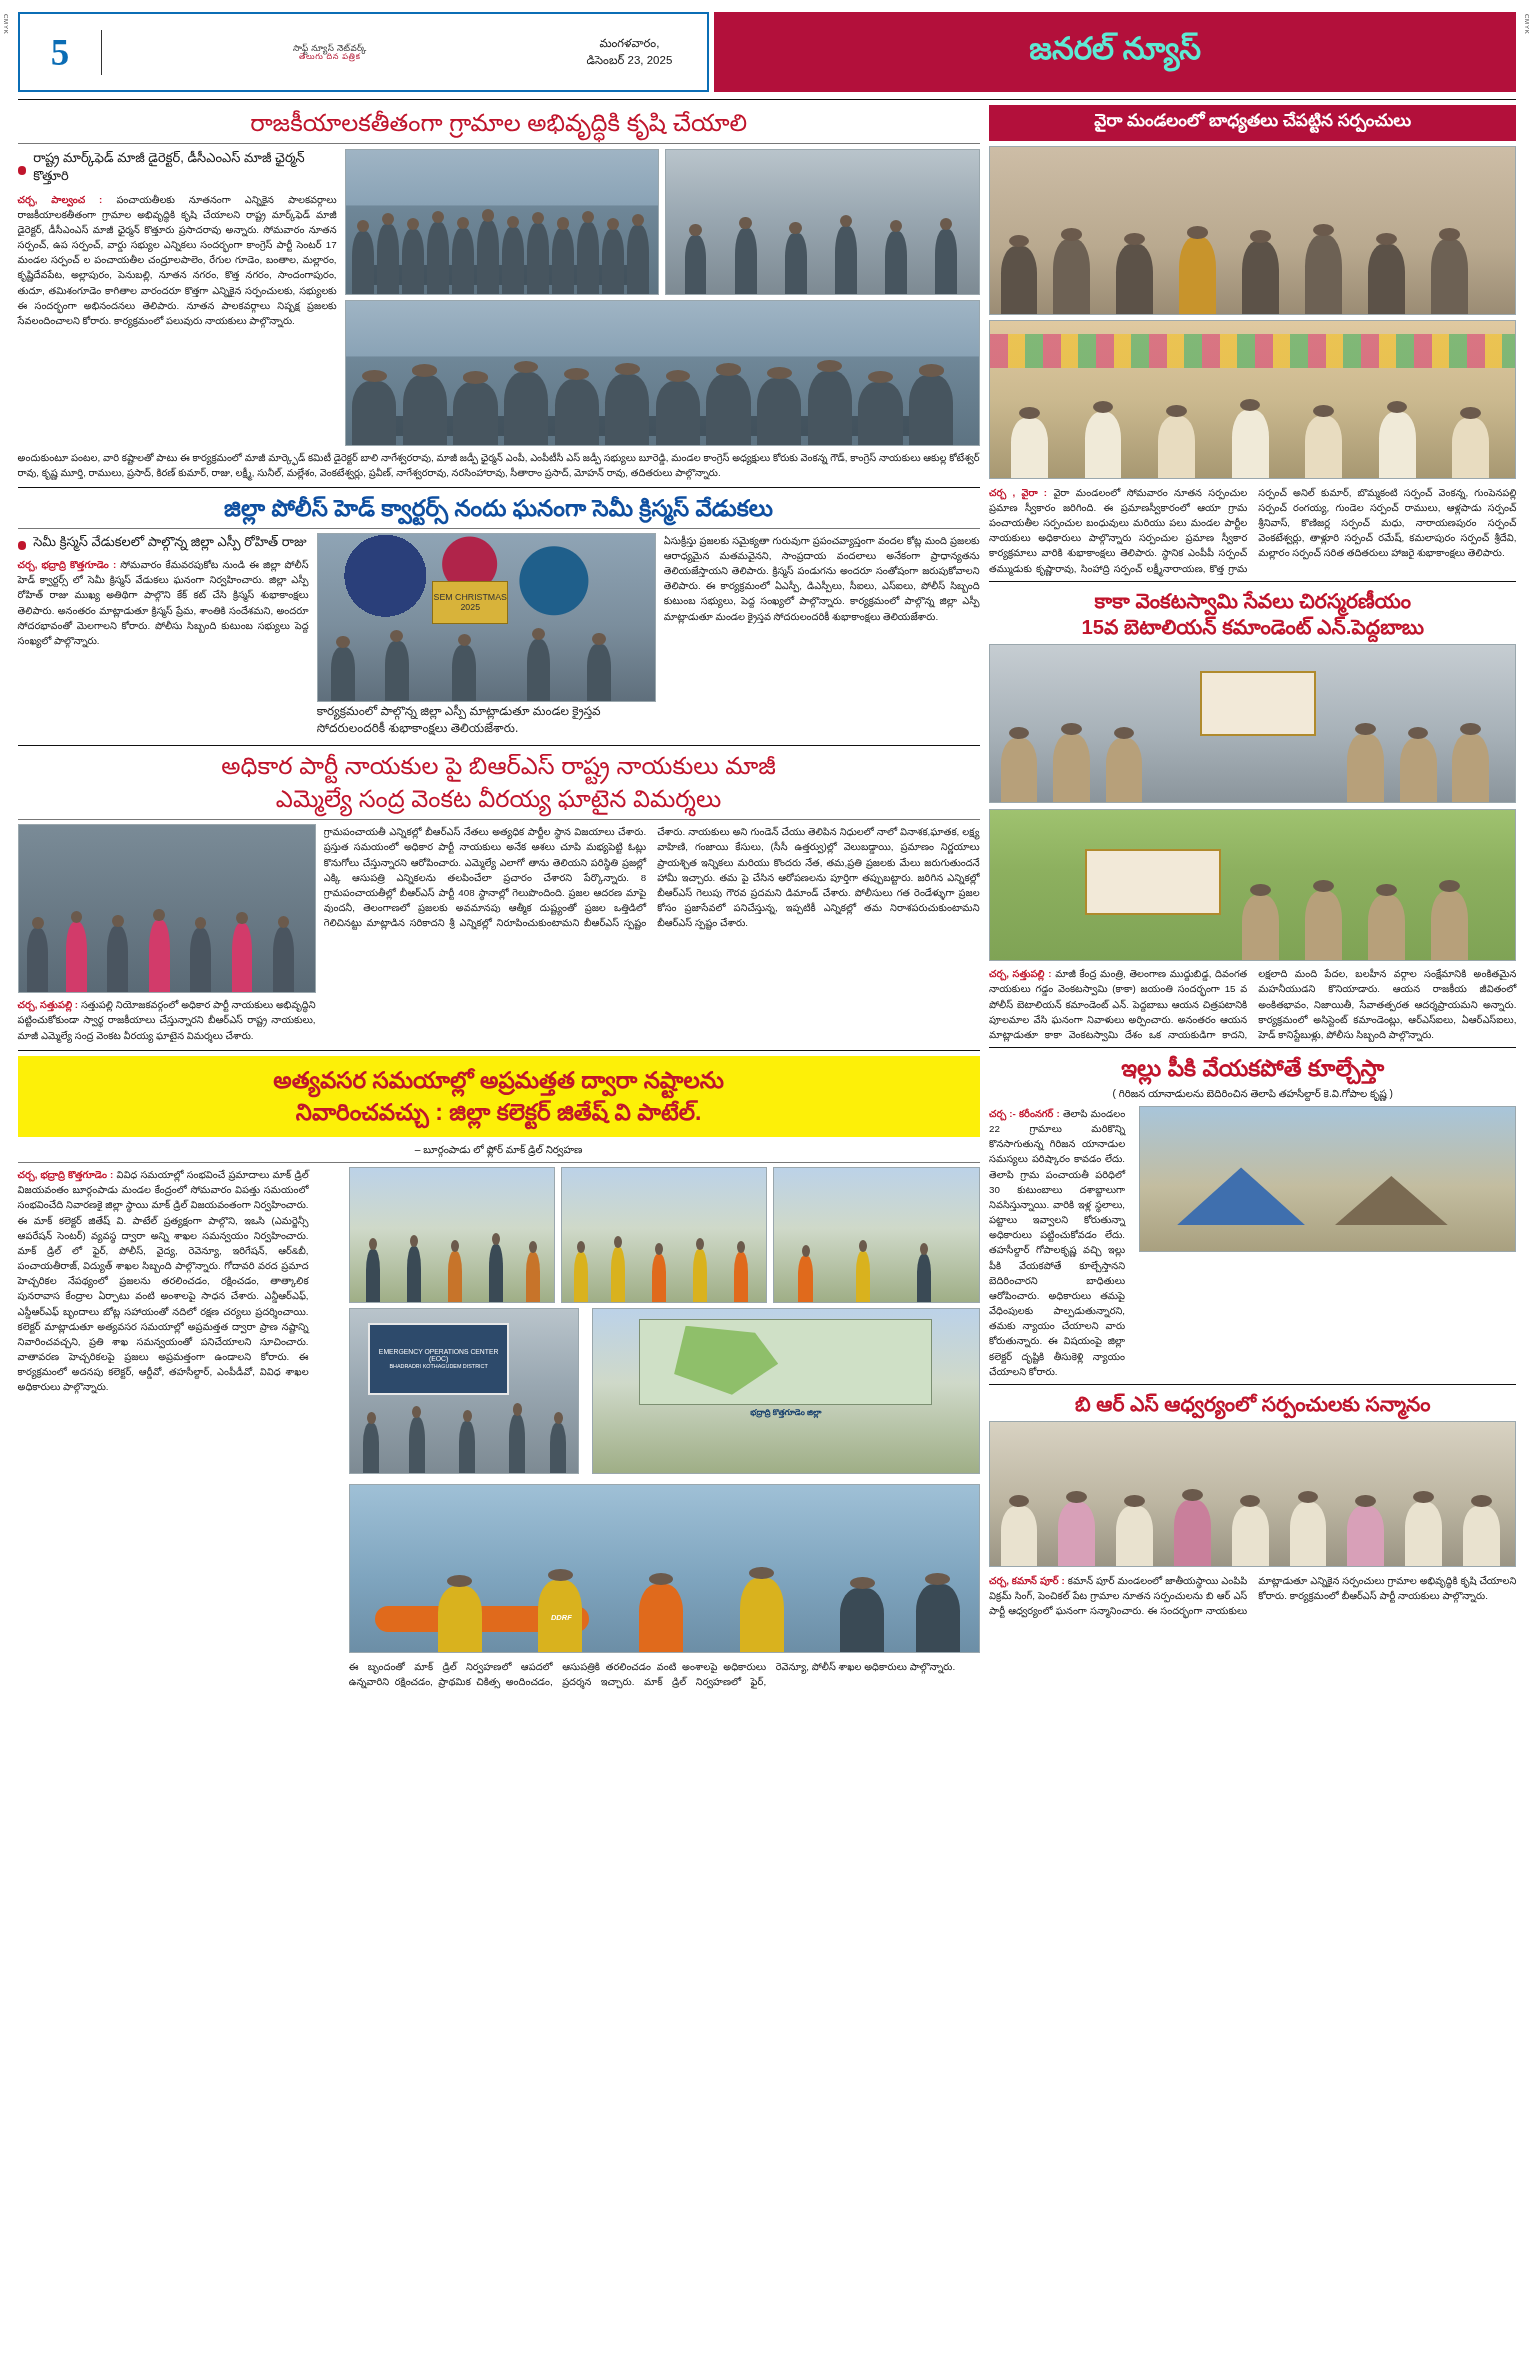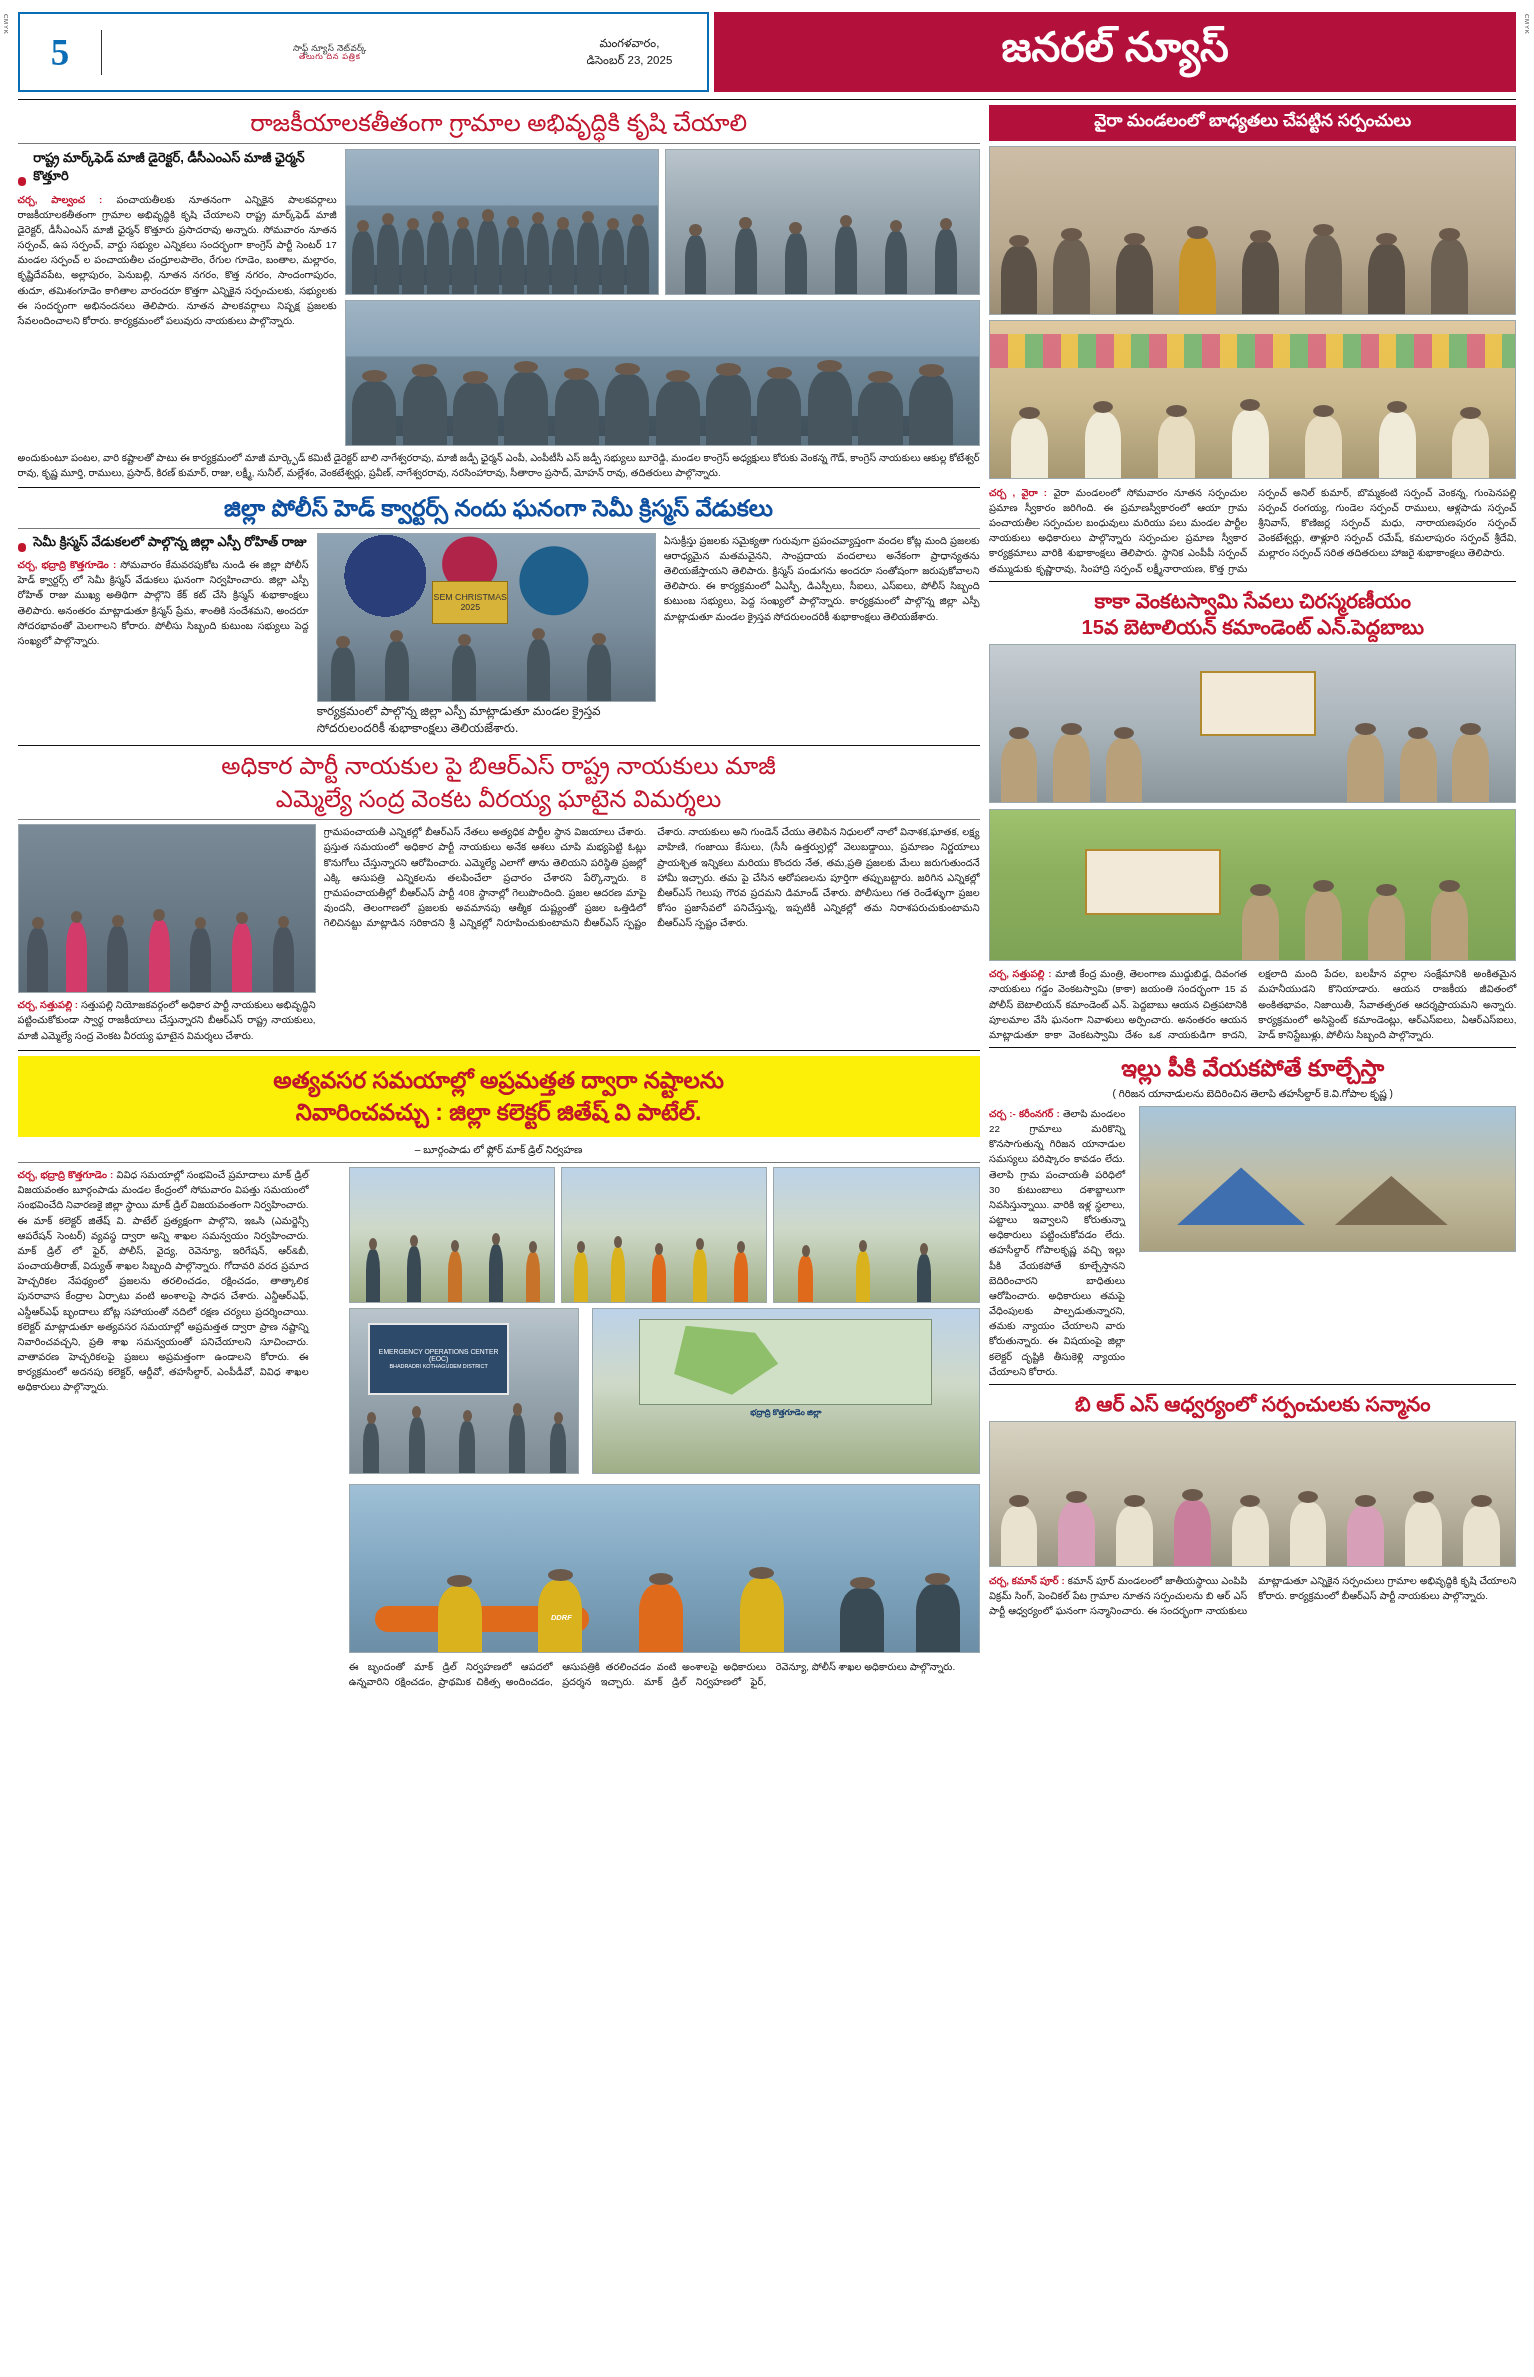--- a/index.html
+++ b/index.html
@@ -62,25 +62,25 @@
     font-size: 11.5px;
     color: #111;
     line-height: 1.5;
     border-left: 0;
     padding-right: 5.4px;
   }
   .mast-right {
     flex: 1;
     margin-left: 5.4px;
     background: #b3103b;
-    color: #ffffff;
+    color: #5eead4;
     display: flex;
     align-items: center;
     justify-content: center;
-    font-size: 41px;
+    font-size: 31px;
     font-weight: bold;
   }
   .cmyk-left, .cmyk-right {
     position: absolute; top: 13.6px;
     font-size: 6.1px; color:#444; letter-spacing:0.7px;
     writing-mode: vertical-rl;
   }
   .cmyk-left { left: 2.7px; }
   .cmyk-right { right: 2.7px; }
 
@@ -133,22 +133,22 @@
     font-size: 20.3px;
     font-weight: bold;
     text-align: center;
     line-height: 1.3;
     margin: 4.1px 0;
   }
   .sub-note {
     text-align:center; font-size:10.2px; color:#111; margin-bottom:4.1px;
   }
   .kicker {
-    display: flex; gap: 6.8px; align-items: flex-end;
-    font-size: 13px; font-weight: bold; color: #111; line-height: 1.45;
+    display: flex; gap: 6.8px; align-items: center;
+    font-size: 13px; font-weight: normal; color: #111; line-height: 1.45;
     margin-bottom: 5.4px;
   }
   .bullet {
     flex: 0 0 8.8px; height: 8.8px; border-radius: 50%;
     background: #c0152c; margin-top: 6.1px;
   }
   .byline { color: #c0152c; font-weight: bold; }
 
   .body-text {
     font-size: 9.8px;

